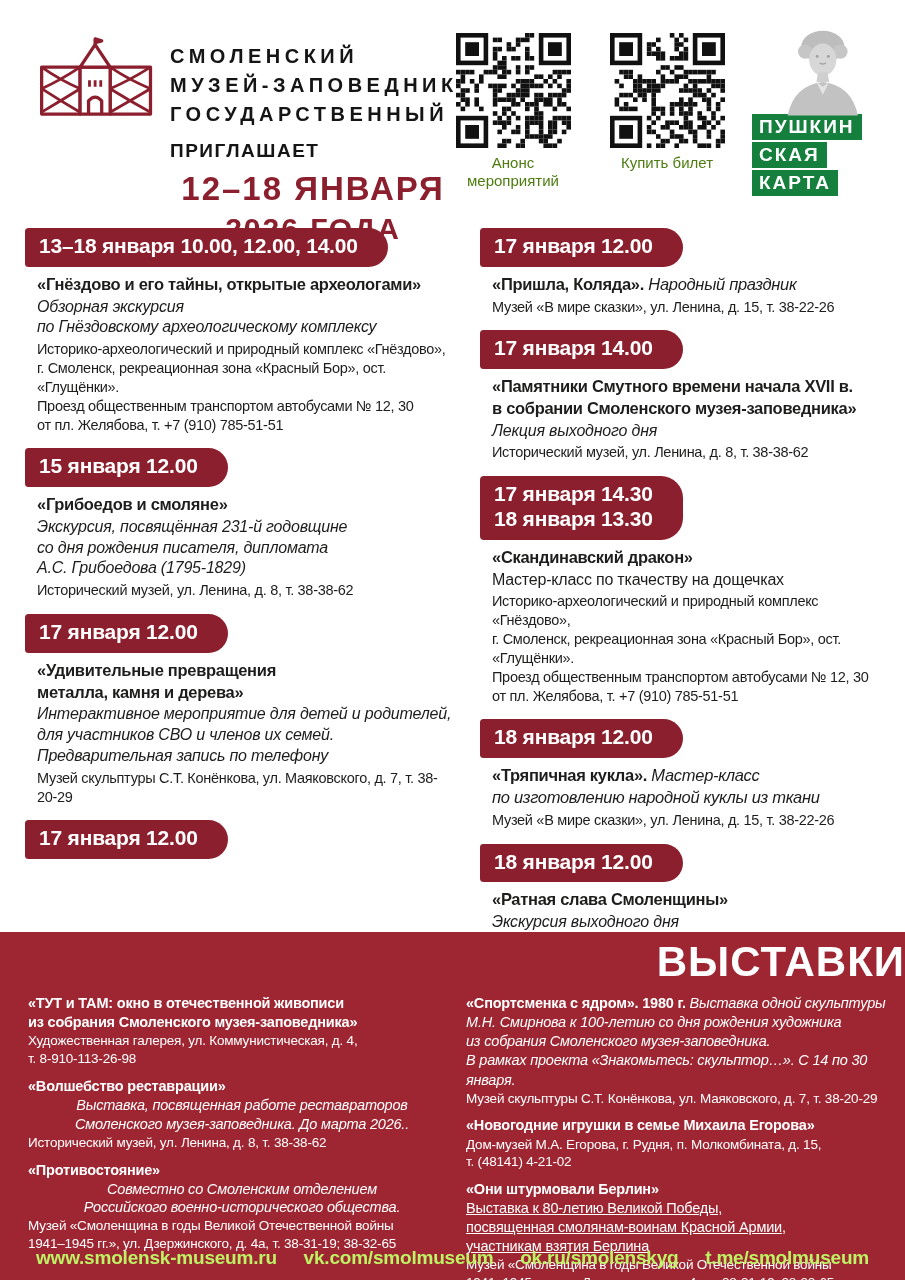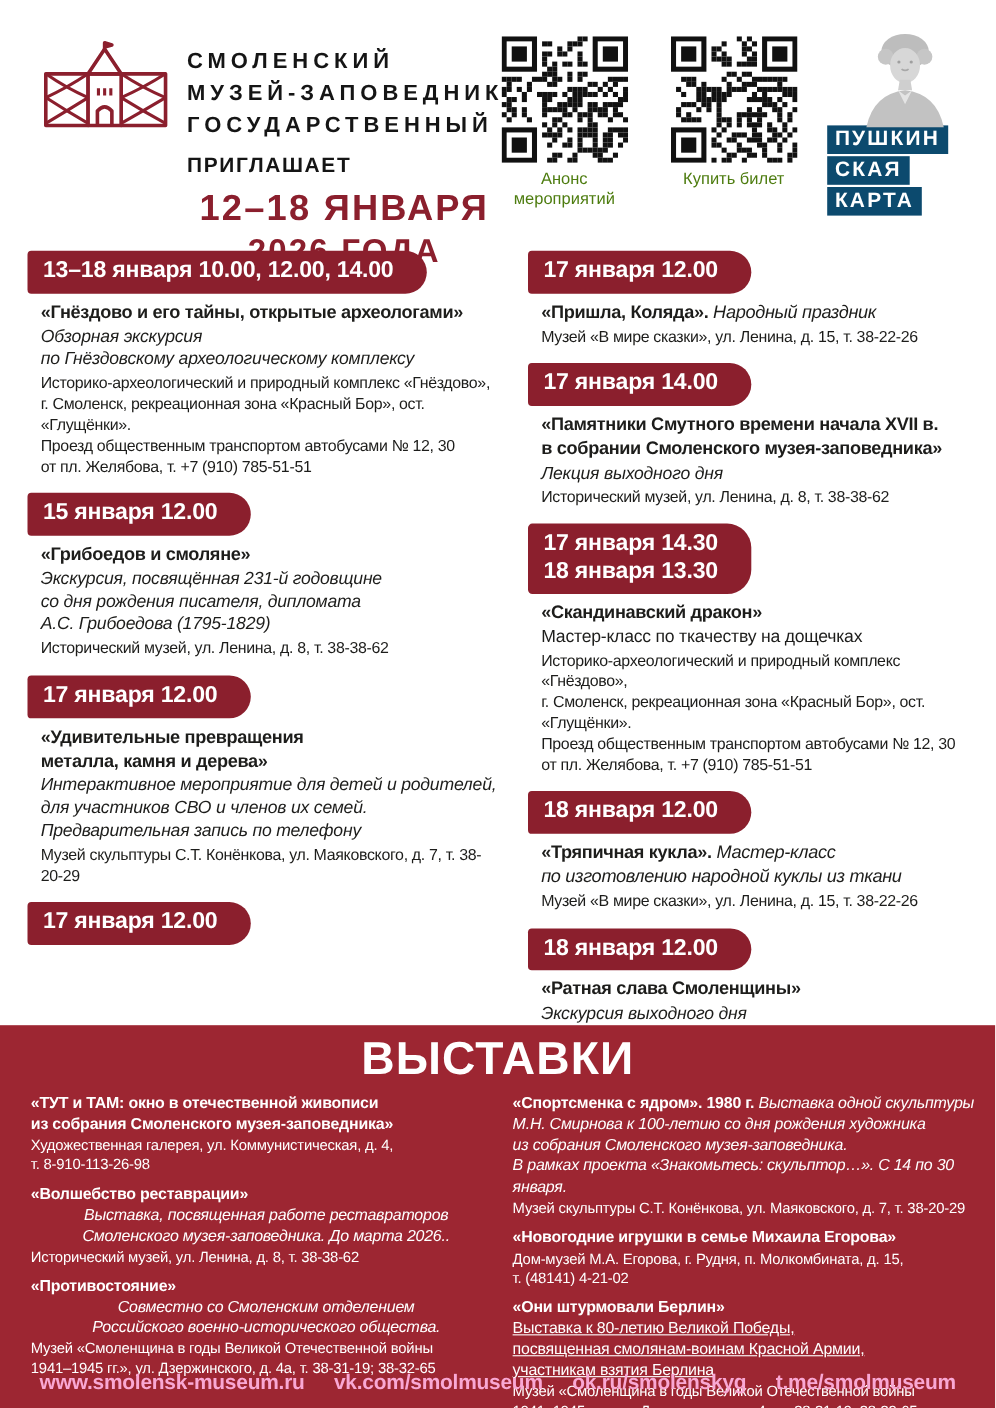--- a/index.html
+++ b/index.html
@@ -20,50 +20,50 @@
   .date1{margin-top:8px;text-align:center;font-weight:bold;font-size:33px;letter-spacing:2px;color:var(--red);white-space:nowrap;}
   .date2{margin-top:4px;text-align:center;font-weight:bold;font-size:30px;letter-spacing:2px;color:var(--red);}
   .qr-wrap{position:absolute;top:33px;width:122px;text-align:center;}
   .qr-wrap.qr1{left:452px;}
   .qr-wrap.qr2{left:606px;}
   .qr-wrap svg{width:115px;height:115px;display:block;margin:0 auto;}
   .qr-label{margin-top:6px;font-size:15px;line-height:18px;color:#4d7c0f;}
   .pushkin{position:absolute;left:752px;top:26px;width:140px;}
   .pushkin svg{display:block;margin:0 auto;width:108px;height:96px;}
   .pk-bars{margin-top:-8px;}
-  .pk-bar{display:block;width:fit-content;background:#0c4a6e;color:#fff;font-weight:bold;font-size:19px;letter-spacing:2px;line-height:1;padding:3px 7px 4px 7px;}
+  .pk-bar{display:block;width:fit-content;background:#15803d;color:#fff;font-weight:bold;font-size:19px;letter-spacing:2px;line-height:1;padding:3px 7px 4px 7px;}
   .pk-bar+.pk-bar{margin-top:2px;}
 
   
   .col{position:absolute;top:228px;}
   .col-left{left:25px;width:432px;}
   .col-right{left:480px;width:414px;}
   .event-block{margin-bottom:14px;}
   .event-banner{display:inline-block;background:var(--red);color:#fff;font-weight:bold;font-size:21px;line-height:1.18;letter-spacing:-0.2px;padding:6px 30px 8px 14px;border-radius:4px 22px 22px 4px;white-space:nowrap;}
   .event-body{margin:7px 0 0 12px;}
   .event-title{font-weight:bold;font-size:16.5px;line-height:1.32;letter-spacing:-0.3px;white-space:pre-line;}
   .title-suffix{font-weight:normal;font-style:italic;}
   .event-italic{font-style:italic;font-size:16px;line-height:1.3;letter-spacing:-0.2px;white-space:pre-line;margin-top:1px;}
   .event-subtitle{font-size:16px;line-height:1.3;letter-spacing:-0.2px;white-space:pre-line;margin-top:1px;}
   .event-venue{font-size:14.5px;line-height:1.3;letter-spacing:-0.3px;white-space:pre-line;margin-top:2px;}
 
   
   .section{position:absolute;left:0;top:932px;width:905px;height:348px;background:var(--section);color:#fff;}
-  .section-title{text-align:center;font-weight:bold;font-size:42px;letter-spacing:1px;margin-top:6px;}
+  .section-title{text-align:right;font-weight:bold;font-size:42px;letter-spacing:1px;margin-top:6px;}
   .exh-col{position:absolute;top:62px;}
   .exh-col-left{left:28px;width:428px;}
   .exh-col-right{left:466px;width:420px;}
   .exh-block{margin-bottom:9px;}
   .exh-title{font-weight:bold;font-size:14.5px;line-height:1.32;letter-spacing:-0.2px;white-space:pre-line;}
   .exh-inline-italic{font-weight:normal;font-style:italic;}
   .exh-italic{font-style:italic;font-size:14.5px;line-height:1.3;letter-spacing:-0.2px;white-space:pre-line;text-align:center;}
   .exh-subtitle{font-size:14.5px;line-height:1.3;letter-spacing:-0.2px;white-space:pre-line;text-decoration:underline;}
   .exh-venue{font-size:13.5px;line-height:1.32;letter-spacing:-0.2px;white-space:pre-line;}
   .footer-links{position:absolute;left:0;bottom:11px;width:905px;display:flex;justify-content:space-between;padding:0 36px;}
-  .footer-link{font-weight:bold;font-size:19px;letter-spacing:-0.2px;color:#f9a8d4;text-decoration:none;}
+  .footer-link{font-weight:bold;font-size:19px;letter-spacing:-0.2px;color:#bef264;text-decoration:none;}
 </style>
 </head>
 <body>
 
 <div class="page">
 
   <svg class="logo" viewBox="0 0 130 100" fill="none" stroke="#8b1f2d" stroke-width="3.5" stroke-linejoin="round">
 
     <path d="M6 32 H47 V82 H6 Z"></path>
     <path d="M6 32 Q26 46 47 55 M47 32 Q26 46 6 55 M6 55 Q26 68 47 80 M47 55 Q26 68 6 80" stroke-width="3"></path>

